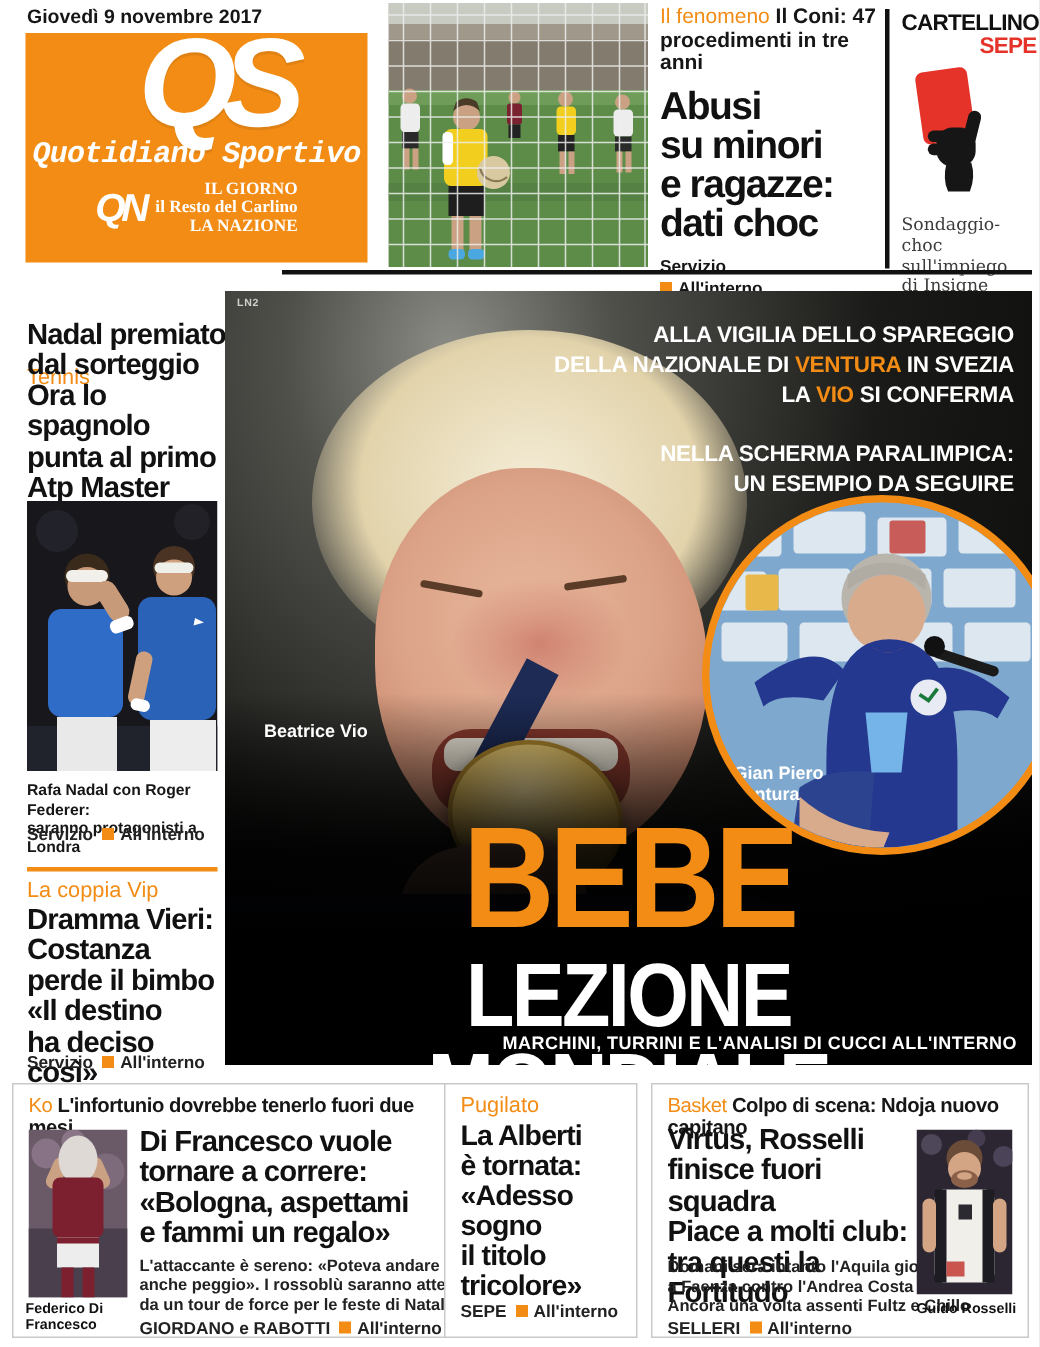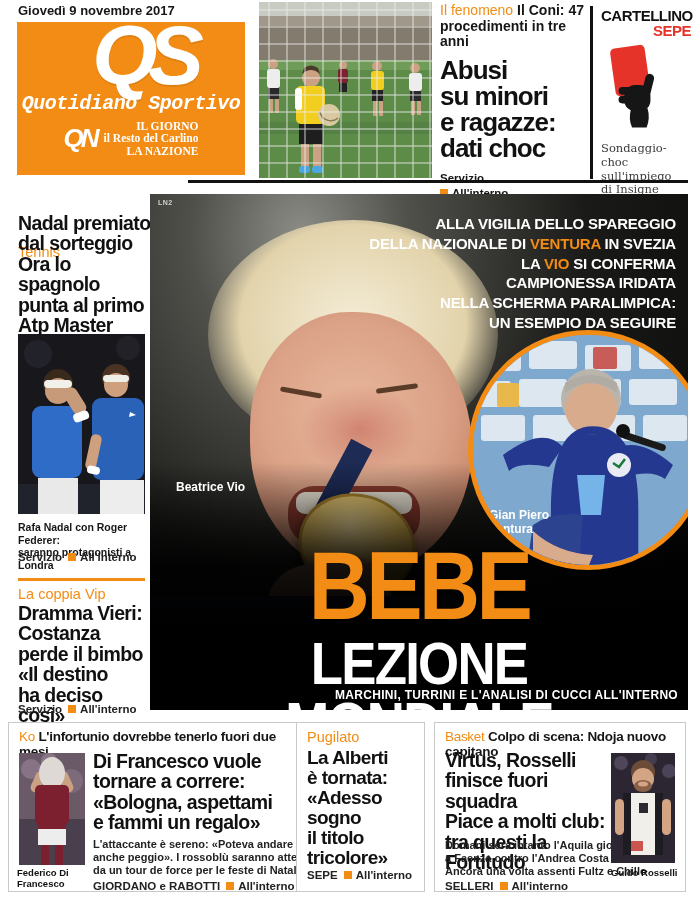--- a/index.html
+++ b/index.html
@@ -274,21 +274,21 @@
     <div class="abs mp-brow" style="left:226px;top:192px;transform:rotate(-8deg);"></div>
     <div class="abs mp-mouth"></div>
     <div class="abs mp-teeth"></div>
     <div class="abs mp-ribbon"></div>
     <div class="abs mp-medal"></div>
     <div class="abs mp-hand"></div>
     <div class="abs mp-torso"></div>
     <div class="abs mp-shade"></div>
 
     <div id="mp-credit" class="abs">LN2</div>
-    <div id="main-standfirst" class="abs"><span>ALLA VIGILIA DELLO SPAREGGIO</span><br><span>DELLA NAZIONALE DI </span><span class="accent">VENTURA</span><span> IN SVEZIA</span><br><span>LA </span><span class="accent">VIO</span><span> SI CONFERMA</span><br><span>CAMPIONESSA IRIDATA</span><br><span>NELLA SCHERMA PARALIMPICA:</span><br><span>UN ESEMPIO DA SEGUIRE</span></div>
+    <div id="main-standfirst" class="abs"><span>ALLA VIGILIA DELLO SPAREGGIO</span><br><span>DELLA NAZIONALE DI </span><span class="accent">VENTURA</span><span> IN SVEZIA</span><br><span>LA </span><span class="accent">VIO</span><span> SI CONFERMA</span><br><br><span>NELLA SCHERMA PARALIMPICA:</span><br><span>UN ESEMPIO DA SEGUIRE</span></div>
     <div id="mp-label-left" class="abs">Beatrice Vio</div>
 
     <div id="ventura-circle" class="abs">
       <svg width="230" height="230" viewBox="0 0 230 230" style="position:absolute;left:0;top:0;">
         <rect width="230" height="230" fill="#7fa8cf"></rect>
         <g fill="#eef2f6" opacity="0.85">
           <rect x="4" y="10" width="44" height="26" rx="3"></rect>
             <rect x="56" y="6" width="48" height="28" rx="3"></rect>
             <rect x="112" y="10" width="46" height="26" rx="3"></rect>
             <rect x="166" y="8" width="48" height="26" rx="3"></rect>

